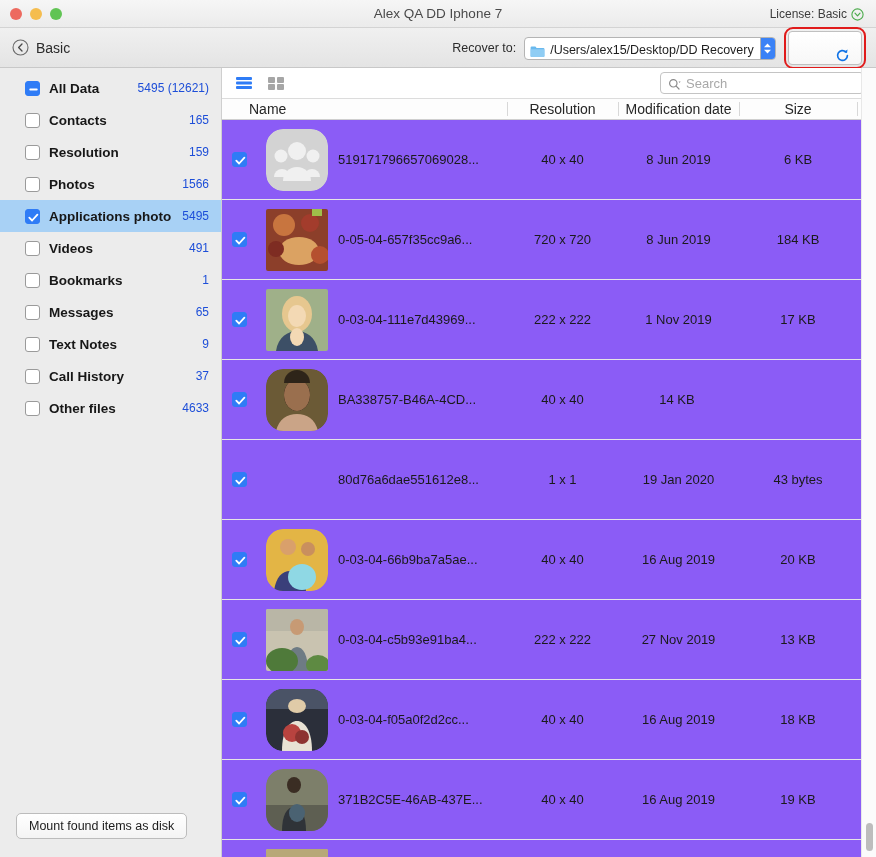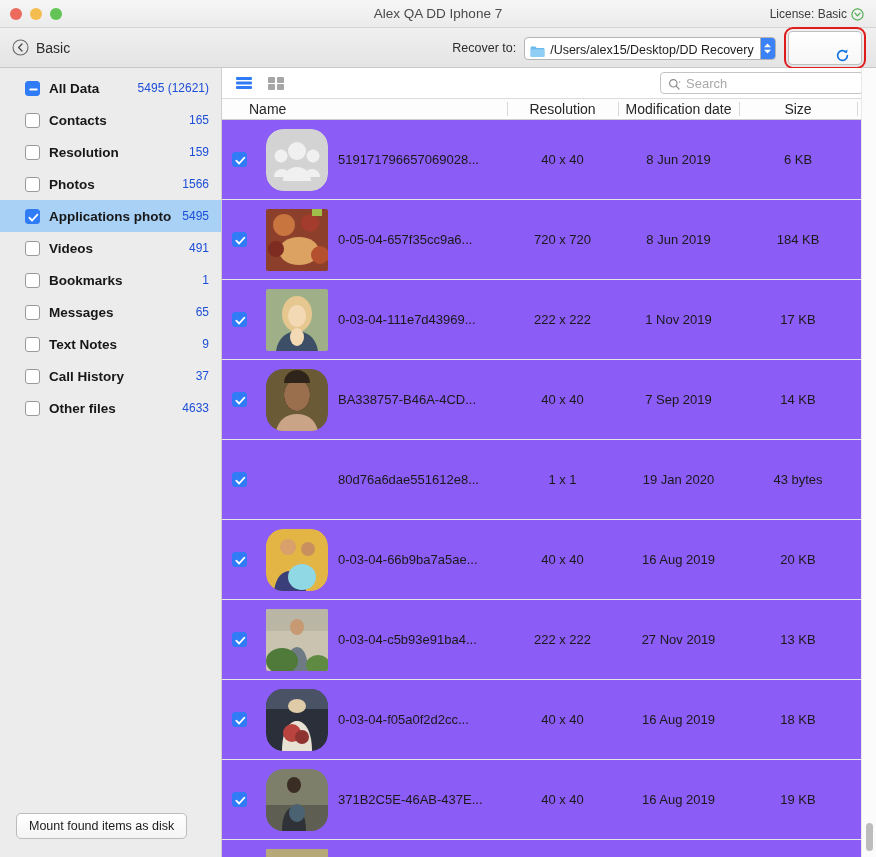--- a/index.html
+++ b/index.html
@@ -490,21 +490,20 @@
                   <rect width="62" height="62" rx="17" fill="#6b5a36"></rect>
                   <ellipse cx="31" cy="26" rx="13" ry="16" fill="#8d6murk"></ellipse>
                   <ellipse cx="31" cy="26" rx="13" ry="16" fill="#9a6f4e"></ellipse>
                   <path d="M18 14a13 13 0 0 1 26 0z" fill="#2e2419"></path>
                   <path d="M10 62c3-12 11-17 21-17s18 5 21 17z" fill="#caa487"></path>
                 </svg>
               </span>
             </div>
             <div class="cell cell-name">BA338757-B46A-4CD...</div>
             <div class="cell cell-res">40 x 40</div>
-            <div class="cell cell-date">7 Sep 2019</div>
             <div class="cell cell-size">14 KB</div>
             <div class="cell cell-pad"></div>
           </div>
           <div class="row">
             <div class="cell cell-check">
               <span class="rcbox">
                 <svg viewBox="0 0 15 15" width="15" height="15">
                   <path d="M3.3 7.7 L6.1 10.5 L11.4 4.6" fill="none" stroke="#fff" stroke-width="1.8" stroke-linecap="round" stroke-linejoin="round"></path>
                 </svg>
               </span>

